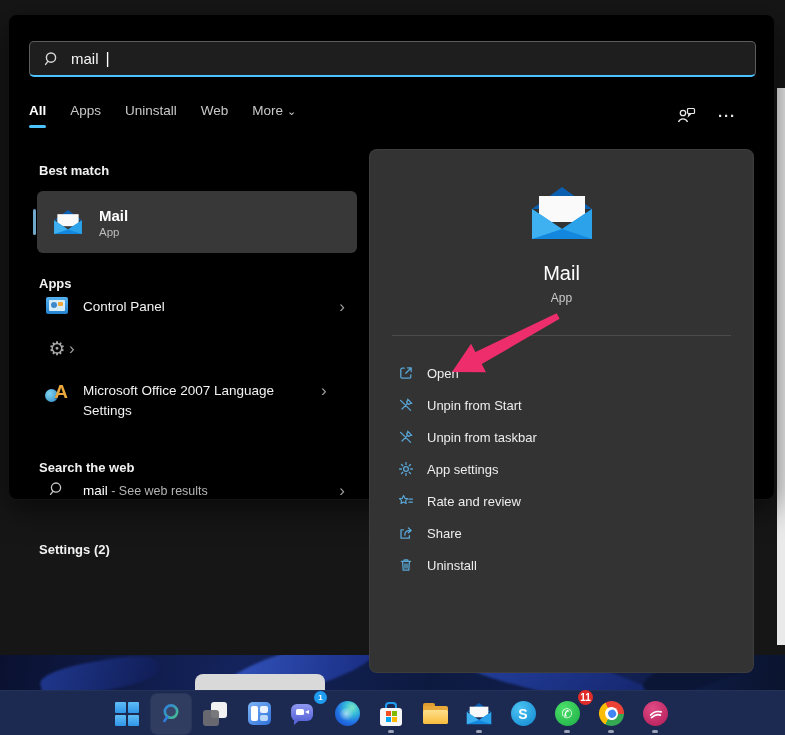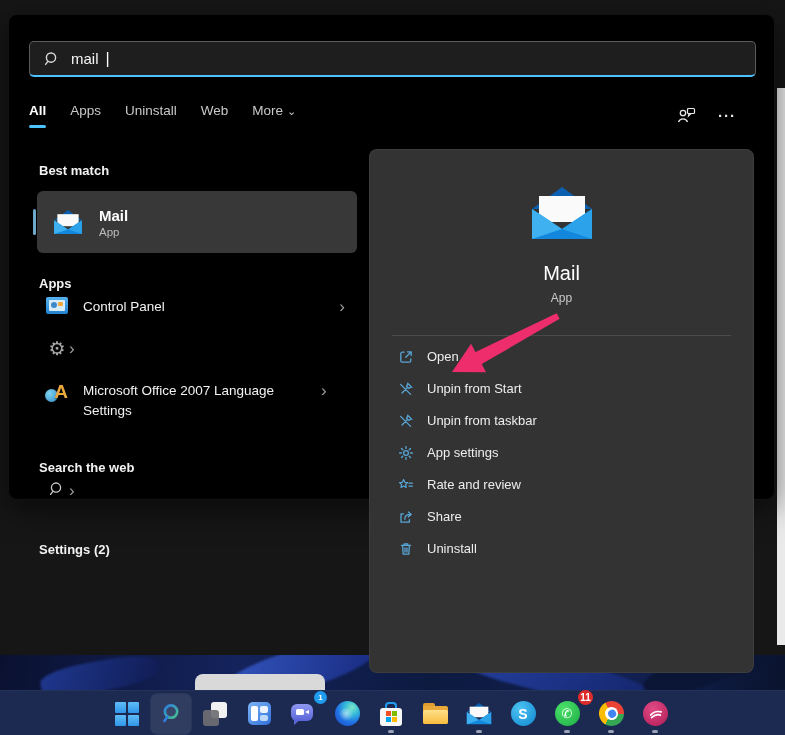--- a/index.html
+++ b/index.html
@@ -117,21 +117,21 @@
   .web-q { color:#fff; font-size:13.5px; }
   .web-suffix { color:#b5b5b5; font-size:12.5px; }
 
   
   .detail { position:absolute; left:360px; top:134px; width:385px; height:524px; background:#333333; border:1px solid rgba(255,255,255,.05); border-radius:8px; }
   .detail .big-icon { position:absolute; left:50%; top:37px; transform:translateX(-50%); }
   .detail .app-title { position:absolute; left:0; top:112px; width:100%; text-align:center; font-size:20px; color:#fff; }
   .detail .app-sub { position:absolute; left:0; top:141px; width:100%; text-align:center; font-size:12px; color:#c9c9c9; }
   .detail .divider { position:absolute; left:22px; right:22px; top:185px; height:1px; background:#4b4b4b; }
   .actions { position:absolute; left:0; top:199px; width:100%; }
-  .action { height:32px; display:flex; align-items:flex-start; padding-left:28px; gap:13px; }
+  .action { height:32px; display:flex; align-items:flex-end; padding-left:28px; gap:13px; }
   .action .alabel { font-size:13px; color:#ededed; }
 
   .arrow-svg { position:absolute; left:0; top:0; width:785px; height:735px; z-index:20; pointer-events:none; }
 </style>
 </head>
 <body>
 
 <div class="wallpaper">
   <div class="ribbon r1"></div>
     <div class="ribbon r2"></div>
@@ -226,20 +226,23 @@
 
   <div class="section-h" style="top:445px;">Search the web</div>
 
   <div class="row" style="top:466px; height:40px;">
     <span class="ric">
       <svg width="16" height="16" viewBox="0 0 16 16">
         <circle cx="7" cy="6.6" r="4.6" fill="none" stroke="#c7c7c7" stroke-width="1.3"></circle>
         <line x1="3.9" y1="10.3" x2="1.6" y2="13.4" stroke="#c7c7c7" stroke-width="1.3" stroke-linecap="round"></line>
       </svg>
     </span>
+    <span class="rlabel">
+      <span class="web-q">mail</span><span class="web-suffix"> - See web results</span>
+    </span>
     <span class="rchev">›</span>
   </div>
 
   <div class="section-h" style="top:527px;">Settings (2)</div>
 
   <div class="detail">
     <svg class="big-icon" width="66" height="54" viewBox="0 0 64 54">
       <polygon points="32,0 2,22 62,22" fill="#0b5fb0"></polygon>
       <rect x="9" y="9" width="46" height="26" fill="#fafafa"></rect>
       <path d="M2,22 L32,42 L62,22 L62,52 L2,52 Z" fill="#1287dd"></path>

